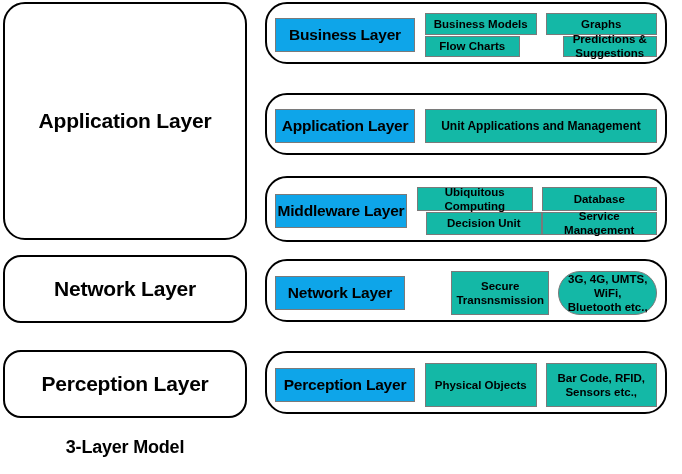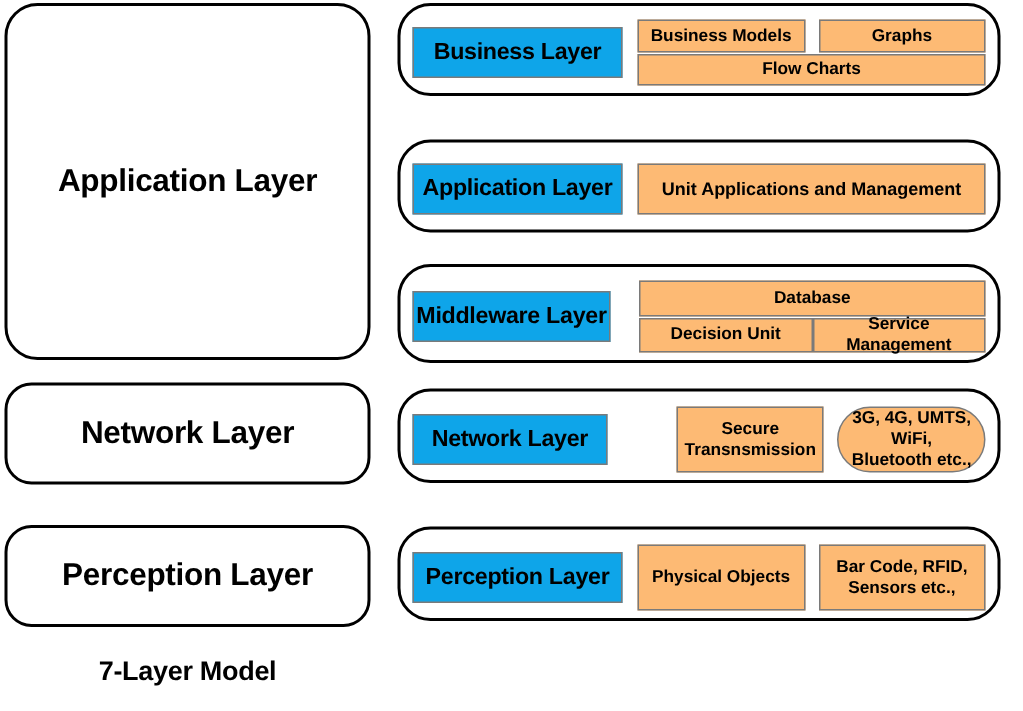--- a/index.html
+++ b/index.html
@@ -71,21 +71,21 @@
     flex: 1 1 auto;
   }
   .cell-row {
     display: flex;
     flex: 1 1 0;
     min-height: 0;
   }
   .cell {
     box-sizing: border-box;
     border: 1px solid #7a7a7a;
-    background: #fdba74;
+    background: #14b8a6;
     display: flex;
     align-items: center;
     justify-content: center;
     text-align: center;
     font-size: 11.5px;
     font-weight: bold;
     line-height: 1.22;
     padding: 1px 3px;
     flex: 1 1 0;
     min-width: 0;
@@ -112,32 +112,33 @@
   </div>
 
   <div class="panel simple-layer" style="left:3px; top:255px; width:244px; height:68px; border-radius:18px;">
     <div class="simple-layer-label">Network Layer</div>
   </div>
 
   <div class="panel simple-layer" style="left:3px; top:350px; width:244px; height:68px; border-radius:18px;">
     <div class="simple-layer-label">Perception Layer</div>
   </div>
 
-  <div class="caption" style="left:3px; top:437px; width:244px;">7-Layer Model</div>
+  <div class="caption" style="left:3px; top:437px; width:244px;">3-Layer Model</div>
 
   <div class="panel" style="left:265px; top:2px; width:402px; height:62px;">
     <div class="row-inner" style="left:8px; top:9px; right:8px; height:44px;">
       <div class="layer-name-box" style="width:140px; height:34px; align-self:center;">Business Layer</div>
       <div class="cells" style="margin-left:10px;">
         <div class="cell-row">
           <div class="cell">Business Models</div>
           <div class="cell" style="margin-left:9px;">Graphs</div>
         </div>
         <div class="cell-row" style="margin-top:1px;gap:34px;">
           <div class="cell">Flow Charts</div>
+          <div class="cell" style="margin-left:9px;">Predictions &amp;<br>Suggestions</div>
         </div>
       </div>
     </div>
   </div>
 
   <div class="panel" style="left:265px; top:93px; width:402px; height:62px;">
     <div class="row-inner" style="left:8px; top:14px; right:8px; height:34px;">
       <div class="layer-name-box" style="width:140px; height:34px;">Application Layer</div>
       <div class="cells" style="margin-left:10px;">
         <div class="cell-row">
@@ -145,20 +146,21 @@
         </div>
       </div>
     </div>
   </div>
 
   <div class="panel" style="left:265px; top:176px; width:402px; height:66px;">
     <div class="row-inner" style="left:8px; top:9px; right:8px; height:48px;">
       <div class="layer-name-box" style="width:132px; height:34px; align-self:center;">Middleware Layer</div>
       <div class="cells" style="margin-left:10px;">
         <div class="cell-row">
+          <div class="cell">Ubiquitous<br>Computing</div>
           <div class="cell" style="margin-left:9px;">Database</div>
         </div>
         <div class="cell-row" style="margin-top:1px;">
           <div class="cell" style="margin-left:9px;">Decision Unit</div>
           <div class="cell">Service Management</div>
         </div>
       </div>
     </div>
   </div>
 

